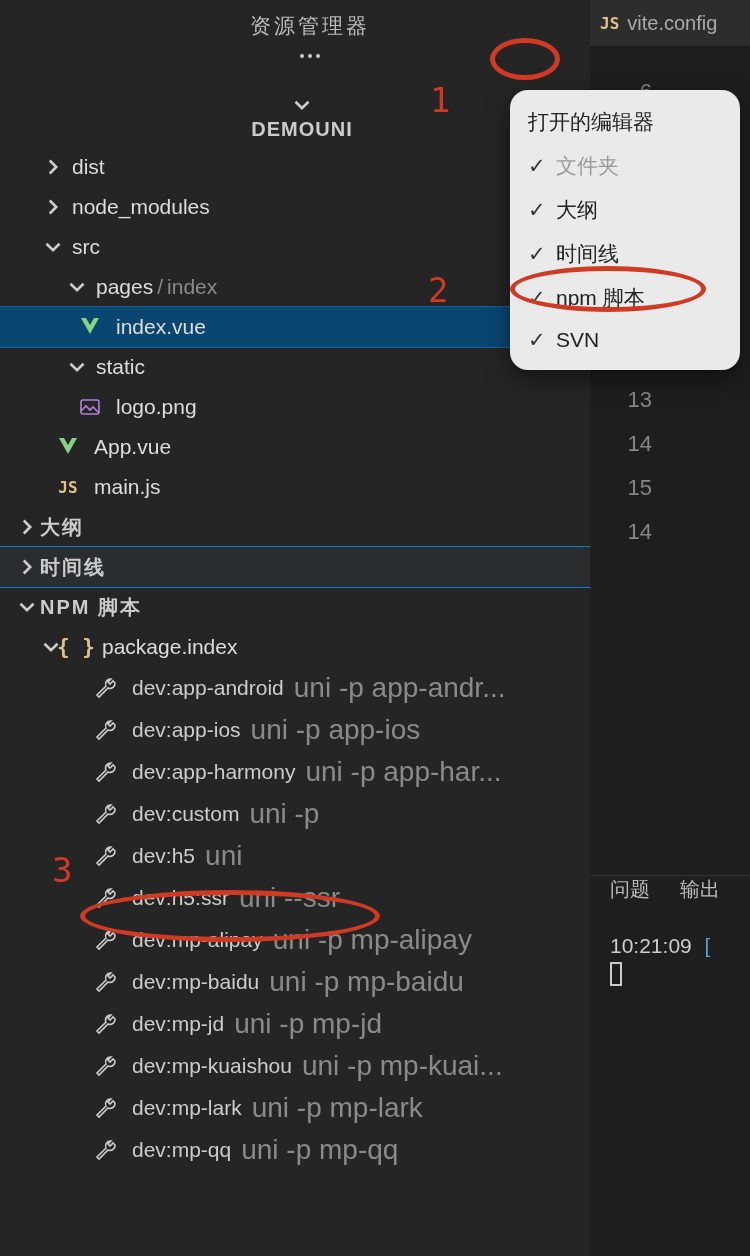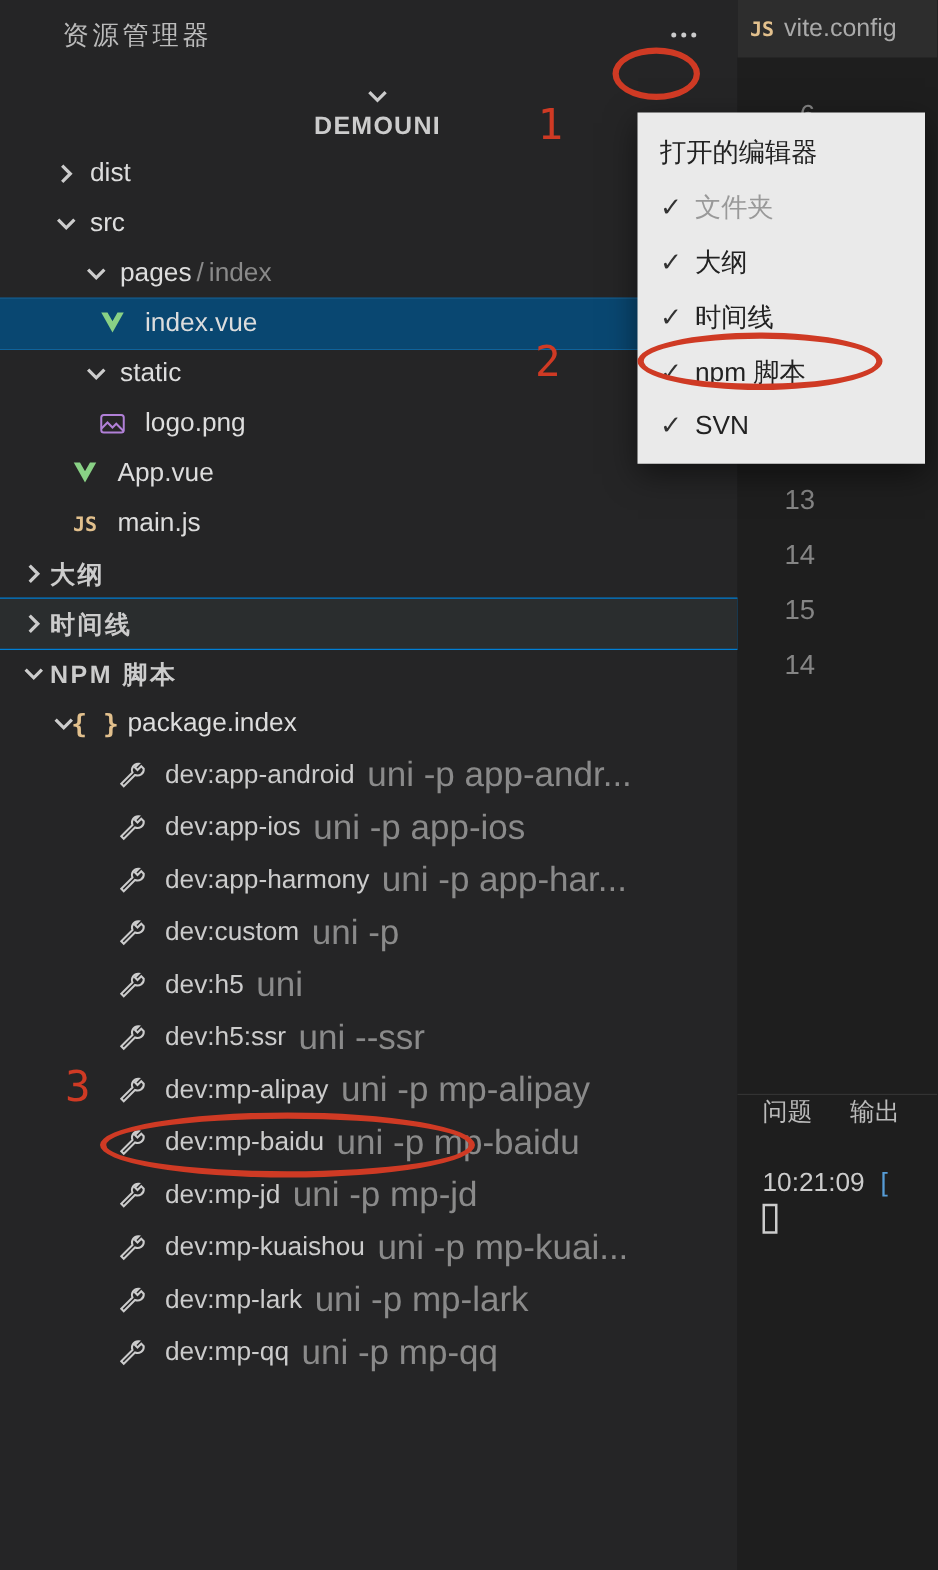--- a/index.html
+++ b/index.html
@@ -1,19 +1,19 @@
 <!DOCTYPE html>
 <html><head>
 <meta charset="utf-8">
 <style>
   * { margin: 0; padding: 0; box-sizing: border-box; font-family: -apple-system, "Helvetica Neue", "PingFang SC", "Microsoft YaHei", sans-serif; }
   body { background: #1e1e1e; color: #cccccc; width: 750px; height: 1256px; overflow: hidden; position: relative; font-size: 20px; }
   .sidebar { width: 590px; height: 100%; background: #252526; float: left; display: flex; flex-direction: column; }
   .editor-area { margin-left: 590px; height: 100%; background: #1e1e1e; position: relative; }
-  .header { display: flex; align-items: center; justify-content: space-between; padding: 12px 20px 14px 50px; color: #bbb; letter-spacing: 3px; font-size: 21px; }
+  .header { display: flex; align-items: center; justify-content: space-between; padding: 12px 20px 14px 50px; color: #bbb; letter-spacing: 3px; font-size: 21px; flex-direction: column; }
   .more-btn { width: 46px; height: 32px; display: flex; align-items: center; justify-content: center; cursor: pointer; border-radius: 4px; position: relative; }
   .more-dots { display: flex; gap: 4px; }
   .more-dots span { width: 4px; height: 4px; border-radius: 50%; background: #cccccc; }
   .section-hdr { display: flex; align-items: center; padding: 6px 0 6px 14px; font-weight: 700; color: #ccc; font-size: 20px; letter-spacing: 1px; flex-direction: column; }
   .chev { display: inline-flex; width: 26px; height: 26px; align-items: center; justify-content: center; color: #ccc; }
   .tree { padding: 0; }
   .row { display: flex; align-items: center; height: 40px; padding-left: 0; color: #ccc; font-size: 21px; cursor: pointer; white-space: nowrap; }
   .row .indent { display: inline-block; }
   .row .label { margin-left: 6px; color: #ddd; }
   .row .dim { color: #8a8a8a; margin-left: 4px; }
@@ -32,21 +32,21 @@
   
   .tab-bar { display: flex; align-items: center; height: 46px; background: #2d2d2d; padding-left: 10px; color: #aaa; }
   .tab-bar .js-icon { margin-right: 8px; }
   .gutter { position: absolute; left: 0; top: 70px; width: 80px; text-align: right; color: #858585; font-size: 22px; line-height: 44px; padding-right: 18px; font-family: Consolas, monospace; }
   .gutter div.current { color: #c6c6c6; }
   .code-right { position: absolute; top: 70px; left: 90px; color: #9cdcfe; font-size: 22px; line-height: 44px; font-family: Consolas, monospace; }
   .bottom-panel { position: absolute; bottom: 0; left: 0; right: 0; top: 875px; background: #1e1e1e; border-top: 1px solid #333; color: #bbb; }
   .bottom-tabs { display: flex; align-items: flex-start; height: 50px; padding-left: 20px; gap: 30px; font-size: 20px; }
   .term { padding: 8px 20px; font-family: Consolas, monospace; color: #ccc; font-size: 21px; }
   
-  .menu { position: absolute; top: 90px; left: 510px; width: 230px; background: #eaeaea; border-radius: 0; box-shadow: 0 8px 24px rgba(0,0,0,.5); padding: 10px 0; z-index: 50; color: #222; }
+  .menu { position: absolute; top: 90px; left: 510px; width: 230px; background: #eaeaea; border-radius: 18px; box-shadow: 0 8px 24px rgba(0,0,0,.5); padding: 10px 0; z-index: 50; color: #222; }
   .menu-item { display: flex; align-items: center; padding: 8px 18px; font-size: 21px; }
   .menu-item .chk { width: 28px; color: #333; }
   .menu-item.disabled { color: #999; }
   .menu-header { padding: 8px 18px; font-size: 21px; color: #222; }
   
   .anno { position: absolute; border: 5px solid #cf3a24; border-radius: 50%; background: transparent; z-index: 60; pointer-events: none; }
   .anno-num { position: absolute; color: #cf3a24; font-size: 34px; font-weight: 400; font-family: Menlo, monospace; z-index: 60; }
   
   svg { width: 100%; height: 100%; }
 </style>
@@ -81,20 +81,29 @@
           <svg viewBox="0 0 16 16">
             <path d="M6 4l4 4-4 4" stroke="#ccc" stroke-width="1.6" fill="none"></path>
           </svg>
         </span>
       <span class="label">dist</span>
     </div>
     <div class="row">
       <span class="indent" style="width:40px"></span>
       <span class="chev">
           <svg viewBox="0 0 16 16">
+            <path d="M6 4l4 4-4 4" stroke="#ccc" stroke-width="1.6" fill="none"></path>
+          </svg>
+        </span>
+      <span class="label">node_modules</span>
+    </div>
+    <div class="row">
+      <span class="indent" style="width:40px"></span>
+      <span class="chev">
+          <svg viewBox="0 0 16 16">
             <path d="M4 6l4 4 4-4" stroke="#ccc" stroke-width="1.6" fill="none"></path>
           </svg>
         </span>
       <span class="label">src</span>
     </div>
     <div class="row">
       <span class="indent" style="width:64px"></span>
       <span class="chev">
           <svg viewBox="0 0 16 16">
             <path d="M4 6l4 4 4-4" stroke="#ccc" stroke-width="1.6" fill="none"></path>

